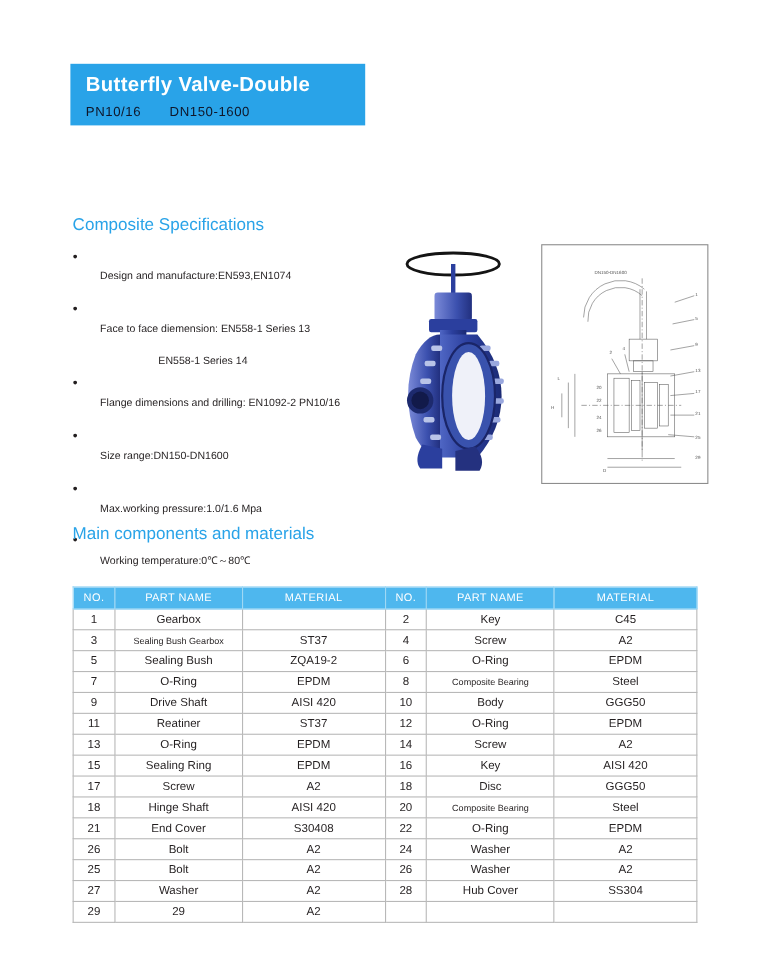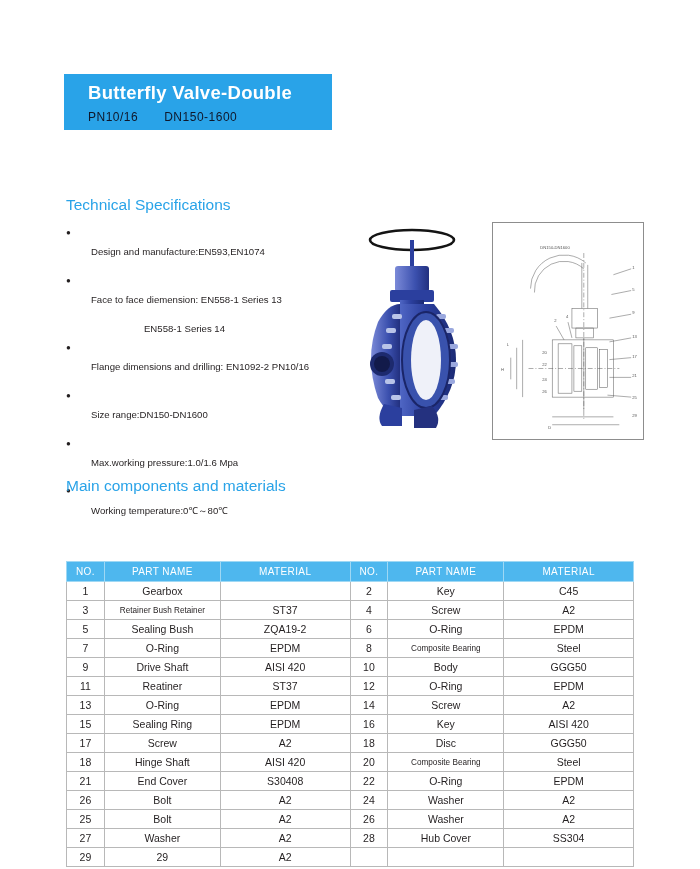--- a/index.html
+++ b/index.html
@@ -18,24 +18,24 @@
   }
 
   
   .header {
     position: absolute;
     left: 0; top: 0;
     width: 700px; height: 170px;
   }
   .title-block {
     position: absolute;
-    left: 64px; top: 74px;
+    left: 64px; top: 58px;
     width: 268px;
     background: #29a3e8;
-    padding: 8px 10px 6px 24px;
+    padding: 8px 10px 6px 14px;
   }
   .title-main {
     font-size: 18.5px;
     font-weight: bold;
     color: #ffffff;
     line-height: 1.17;
     letter-spacing: 0.3px;
   }
   .title-sub {
     margin-top: 6px;
@@ -109,21 +109,21 @@
     position: absolute;
     left: 492px; top: 222px;
     width: 152px; height: 218px;
     border: 1px solid #8d8d8d;
     background: #fff;
   }
 
   
   .table-wrap {
     position: absolute;
-    left: 66px; top: 561px;
+    left: 66px; top: 533px;
     width: 488px;
   }
   table {
     border-collapse: collapse;
     width: 568px;
     font-size: 10.5px;
   }
   th {
     background: #4eb7ee;
     color: #ffffff;
@@ -162,21 +162,21 @@
       <div class="title-main">
         <div>Butterfly Valve-Double</div>
       </div>
       <div class="title-sub">
         <span class="pn">PN10/16</span><span>DN150-1600</span>
       </div>
     </div>
 
   </div>
 
-  <div class="section-title" id="spec-title">Technical Specifications</div>
+  <div class="section-title" id="spec-title">Composite Specifications</div>
 
   <div class="spec-list">
     <div class="spec-item">
       <span class="bullet">●</span>
       <span>Design and manufacture:EN593,EN1074</span>
     </div>
     <div class="spec-item">
       <span class="bullet">●</span>
       <span>Face to face diemension: EN558-1 Series 13</span>
     </div>
@@ -330,21 +330,21 @@
           <tr>
             <td class="c-no">1</td>
             <td class="c-part">Gearbox</td>
             <td class="c-mat blank"></td>
             <td class="c-no">2</td>
             <td class="c-part">Key</td>
             <td class="c-mat">C45</td>
           </tr>
           <tr>
             <td class="c-no">3</td>
-            <td class="c-part small">Retainer Bush Retainer</td>
+            <td class="c-part small">Sealing Bush Gearbox</td>
             <td class="c-mat">ST37</td>
             <td class="c-no">4</td>
             <td class="c-part">Screw</td>
             <td class="c-mat">A2</td>
           </tr>
           <tr>
             <td class="c-no">5</td>
             <td class="c-part">Sealing Bush</td>
             <td class="c-mat">ZQA19-2</td>
             <td class="c-no">6</td>

